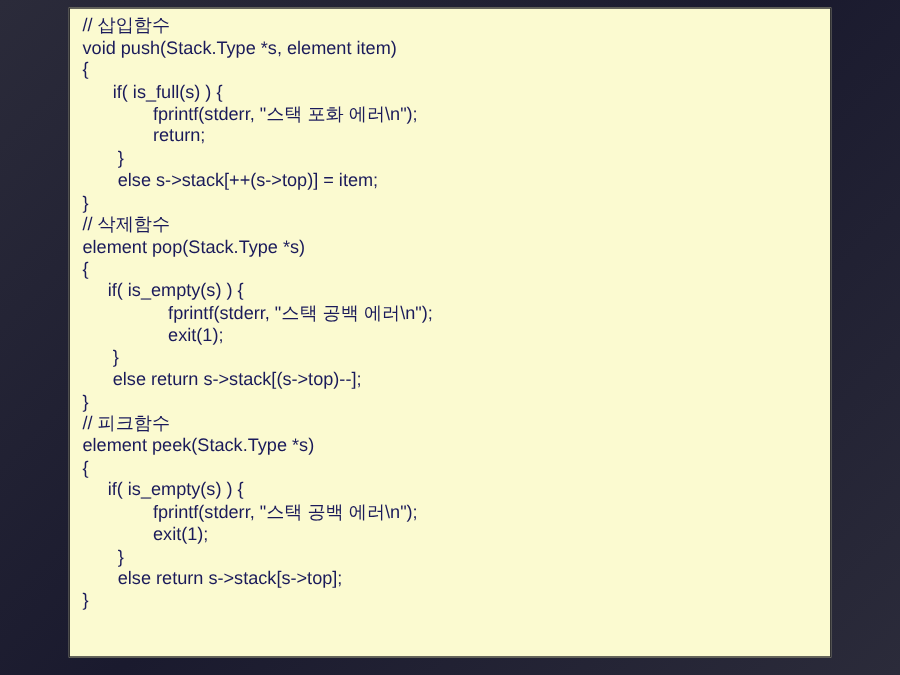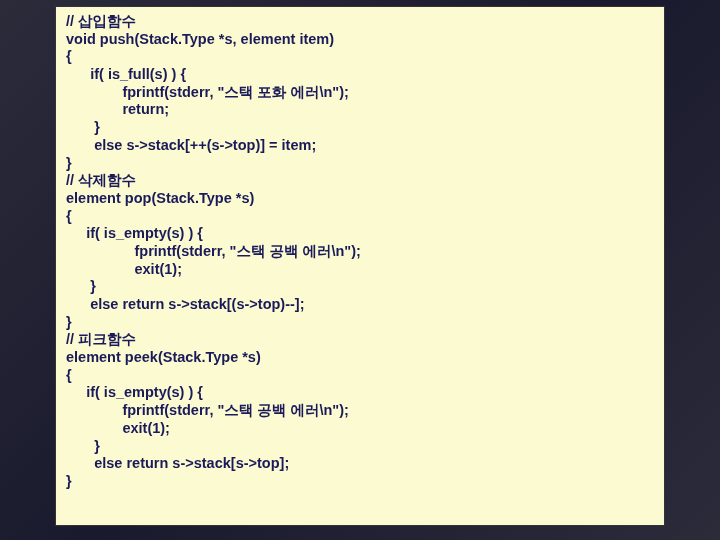--- a/index.html
+++ b/index.html
@@ -25,18 +25,18 @@
     height: 520px;
     box-sizing: border-box;
     padding: 6px 10px 6px 10px;
     font-family: "Trebuchet MS", "Lucida Sans", Arial, sans-serif;
     font-size: 14.5px;
     line-height: 1.22;
     color: #1a1a5a;
     white-space: pre;
     overflow: hidden;
   }
-  .code-panel .line { display: block; font-weight: bold; }
+  .code-panel .line { display: block; }
 </style>
 </head>
 <body>
 
 <div class="code-panel"><span class="line">// 삽입함수</span><span class="line">void push(Stack.Type *s, element item)</span><span class="line">{</span><span class="line">      if( is_full(s) ) {</span><span class="line">              fprintf(stderr, "스택 포화 에러\n");</span><span class="line">              return;</span><span class="line">       }</span><span class="line">       else s-&gt;stack[++(s-&gt;top)] = item;</span><span class="line">}</span><span class="line"></span><span class="line">// 삭제함수</span><span class="line">element pop(Stack.Type *s)</span><span class="line">{</span><span class="line">     if( is_empty(s) ) {</span><span class="line">                 fprintf(stderr, "스택 공백 에러\n");</span><span class="line">                 exit(1);</span><span class="line">      }</span><span class="line">      else return s-&gt;stack[(s-&gt;top)--];</span><span class="line">}</span><span class="line"></span><span class="line">// 피크함수</span><span class="line">element peek(Stack.Type *s)</span><span class="line">{</span><span class="line">     if( is_empty(s) ) {</span><span class="line">              fprintf(stderr, "스택 공백 에러\n");</span><span class="line">              exit(1);</span><span class="line">       }</span><span class="line">       else return s-&gt;stack[s-&gt;top];</span><span class="line">}</span></div>
 
 </body></html>

